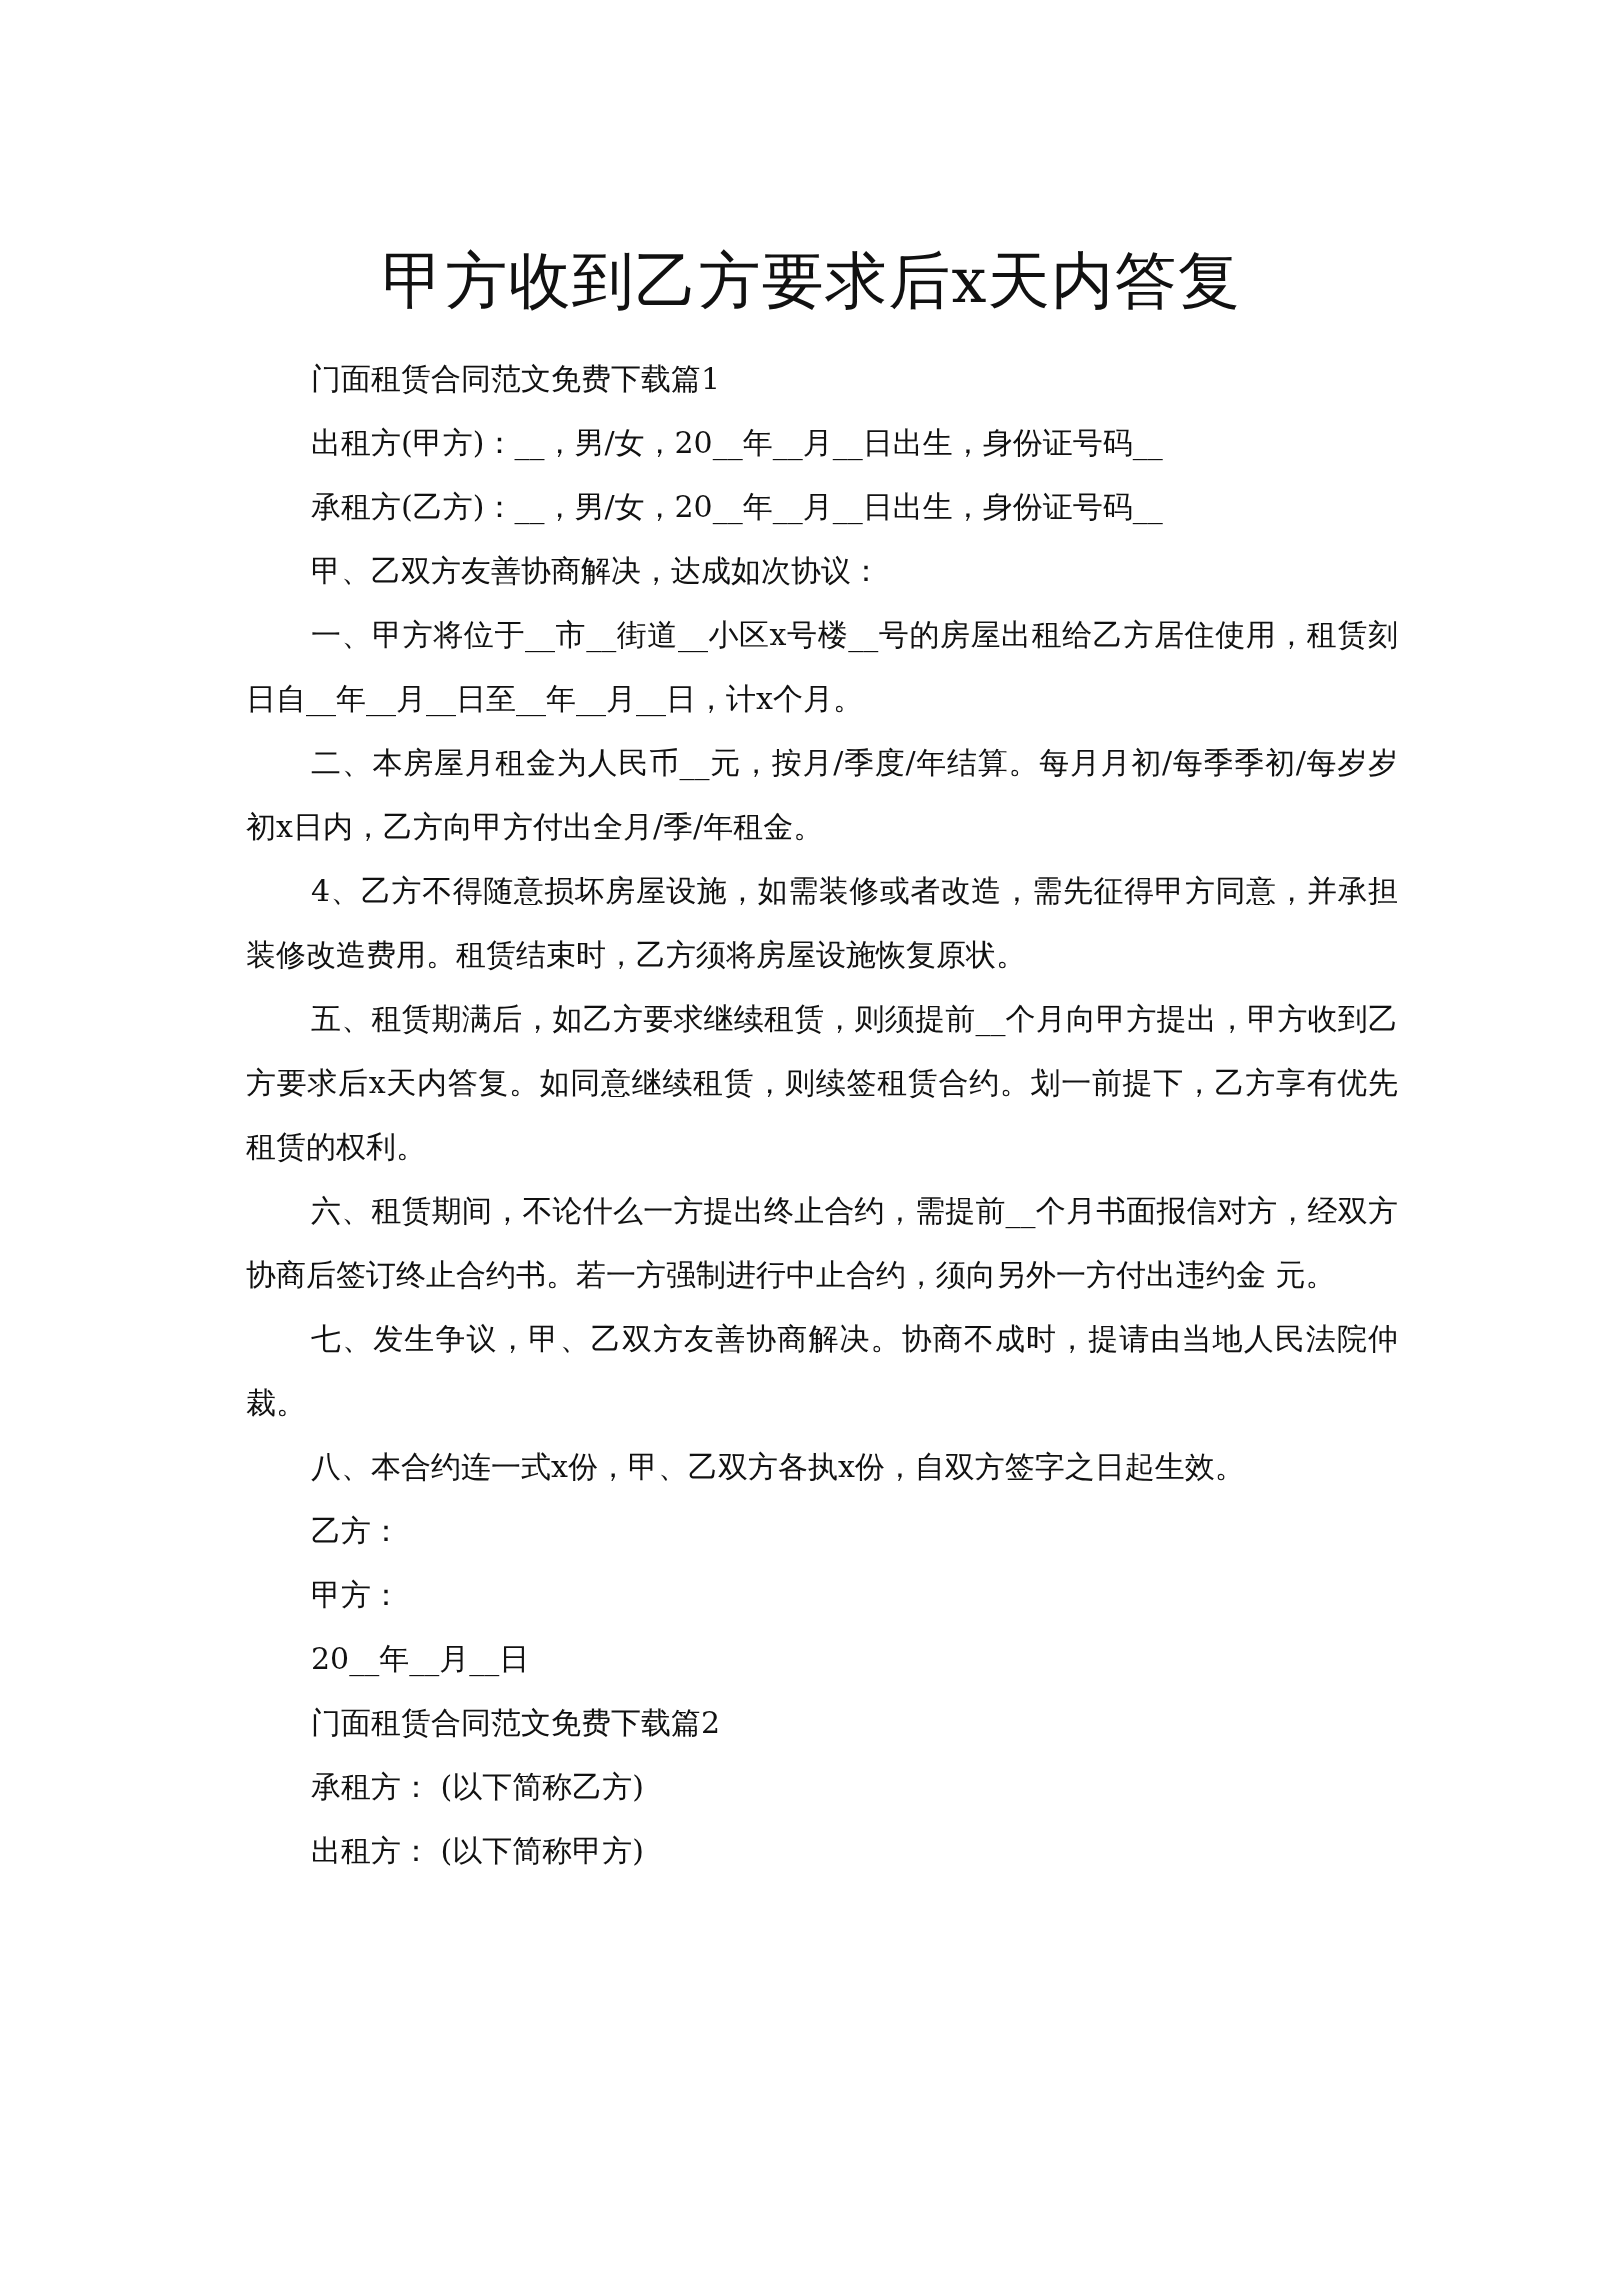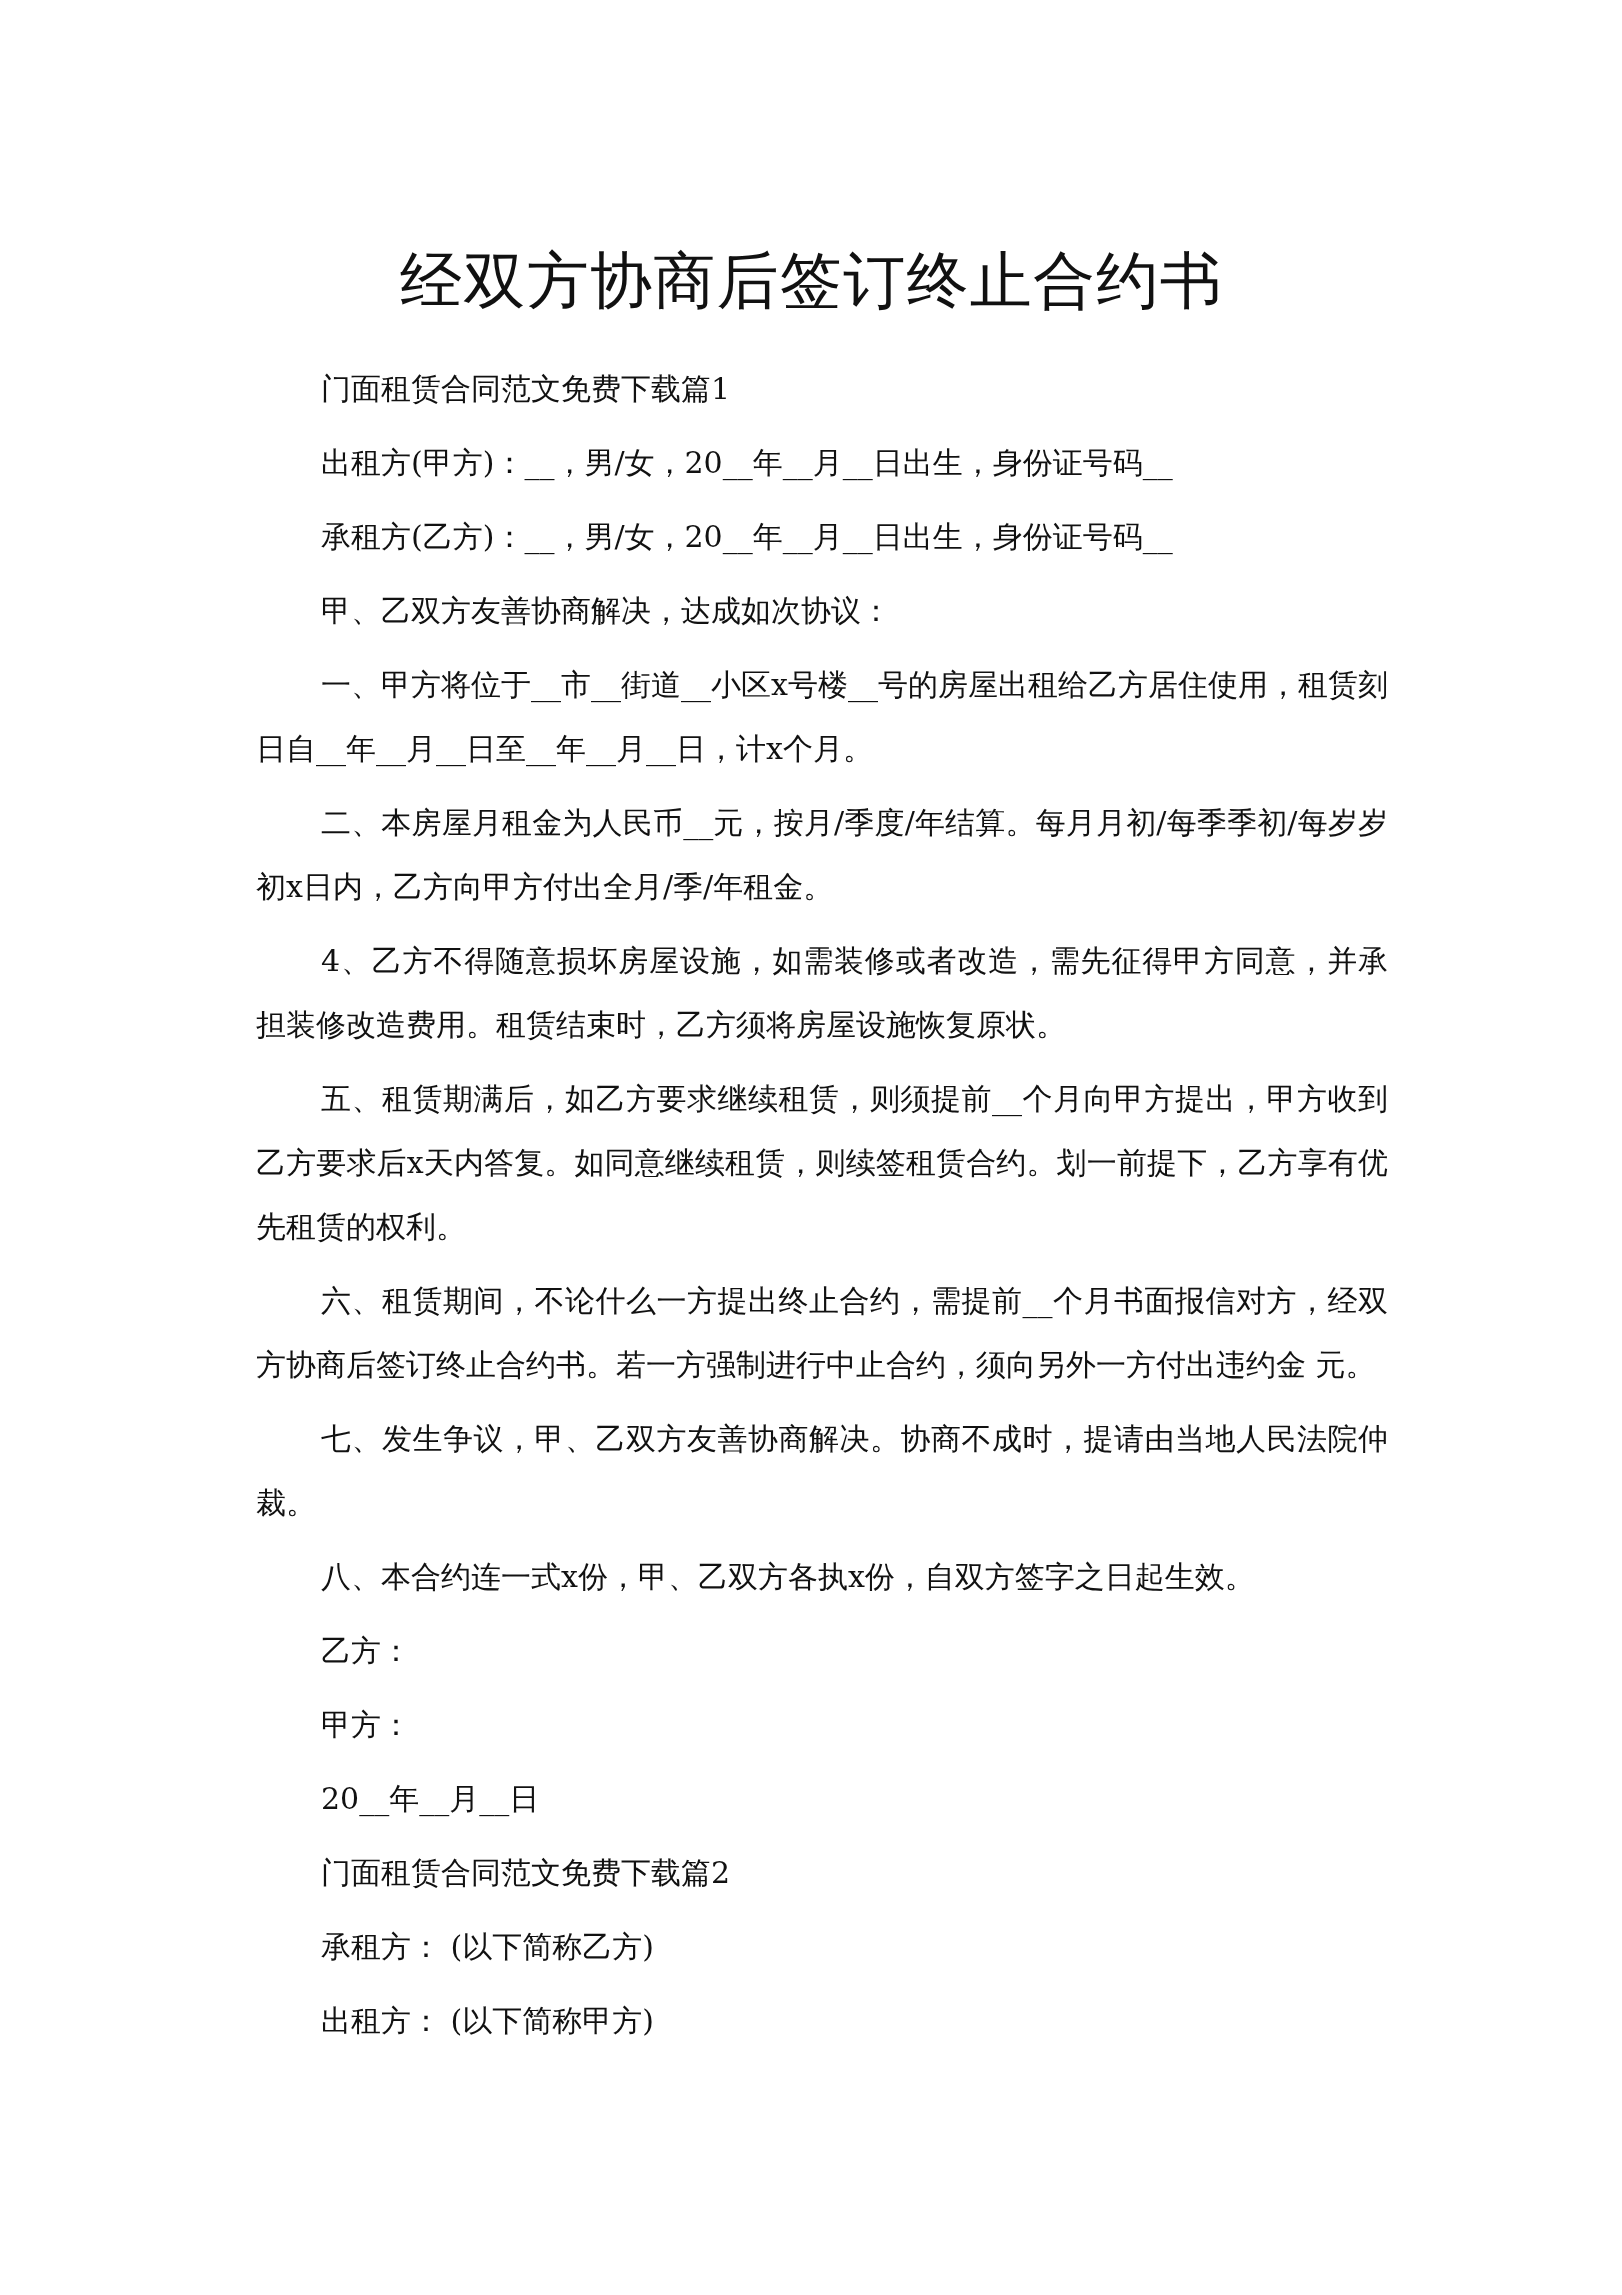--- a/index.html
+++ b/index.html
@@ -3,27 +3,27 @@
   <meta charset="utf-8">
   <style>
     html, body { margin: 0; padding: 0; background: #ffffff; }
     body { width: 1623px; height: 2295px; position: relative; overflow: hidden;
            font-family: "DejaVu Serif", "Liberation Serif", serif; color: #111; }
     .page { position: absolute; left: 0; top: 0; width: 1623px; height: 2295px; }
     .title { position: absolute; top: 196px; left: 0; width: 1623px; text-align: center;
              font-size: 62px; line-height: 85px; letter-spacing: 1.3px; font-weight: normal; }
     .body { position: absolute; left: 246px; top: 347px; width: 1152px;
             font-size: 30px; line-height: 64px; }
-    .p { margin: 10px; text-indent: 65px; text-align: justify; text-align-last: left; }
+    .p { margin: 0; text-indent: 65px; text-align: justify; text-align-last: left; }
   </style>
 </head>
 <body>
 
 <div class="page">
-  <h1 class="title">经双方协商后签订终止合约书</h1>
+  <h1 class="title">甲方收到乙方要求后x天内答复</h1>
   <div class="body">
     <p class="p">门面租赁合同范文免费下载篇1</p>
     <p class="p">出租方(甲方)：__，男/女，20__年__月__日出生，身份证号码__</p>
     <p class="p">承租方(乙方)：__，男/女，20__年__月__日出生，身份证号码__</p>
     <p class="p">甲、乙双方友善协商解决，达成如次协议：</p>
     <p class="p">一、甲方将位于__市__街道__小区x号楼__号的房屋出租给乙方居住使用，租赁刻日自__年__月__日至__年__月__日，计x个月。</p>
     <p class="p">二、本房屋月租金为人民币__元，按月/季度/年结算。每月月初/每季季初/每岁岁初x日内，乙方向甲方付出全月/季/年租金。</p>
     <p class="p">4、乙方不得随意损坏房屋设施，如需装修或者改造，需先征得甲方同意，并承担装修改造费用。租赁结束时，乙方须将房屋设施恢复原状。</p>
     <p class="p">五、租赁期满后，如乙方要求继续租赁，则须提前__个月向甲方提出，甲方收到乙方要求后x天内答复。如同意继续租赁，则续签租赁合约。划一前提下，乙方享有优先租赁的权利。</p>
     <p class="p">六、租赁期间，不论什么一方提出终止合约，需提前__个月书面报信对方，经双方协商后签订终止合约书。若一方强制进行中止合约，须向另外一方付出违约金 元。</p>

